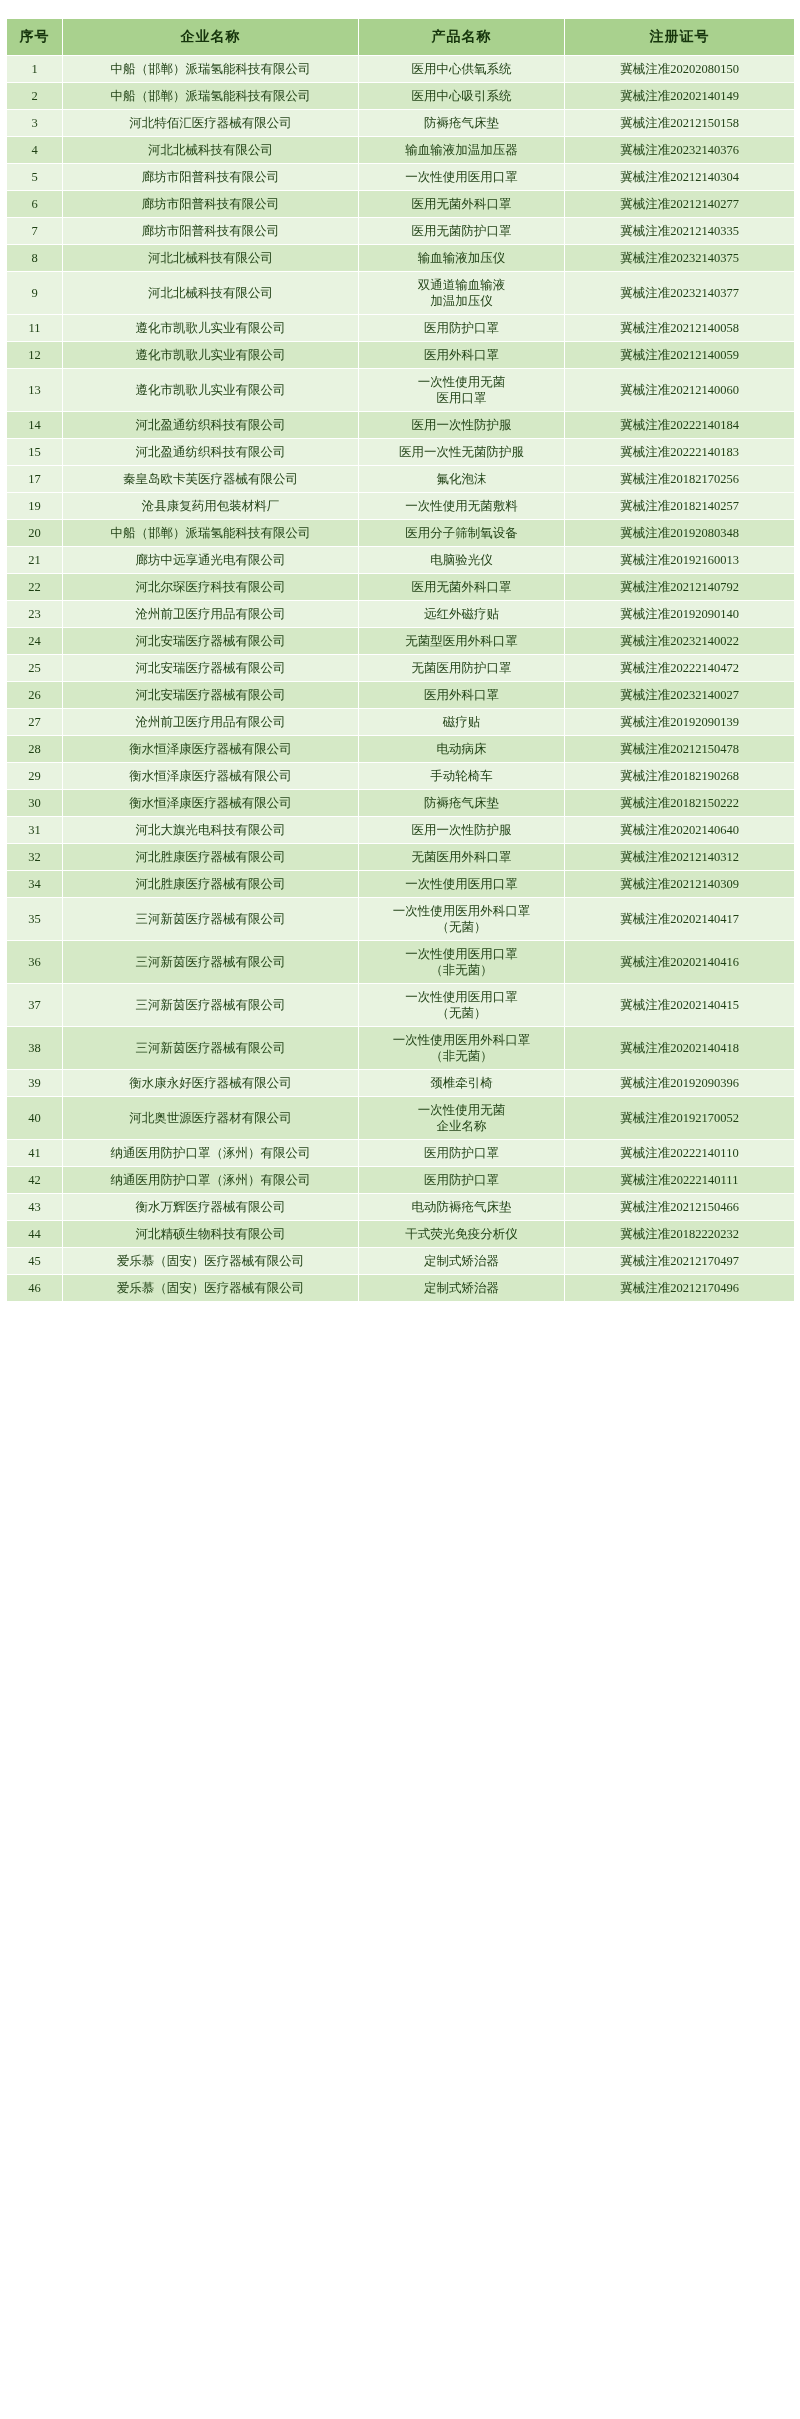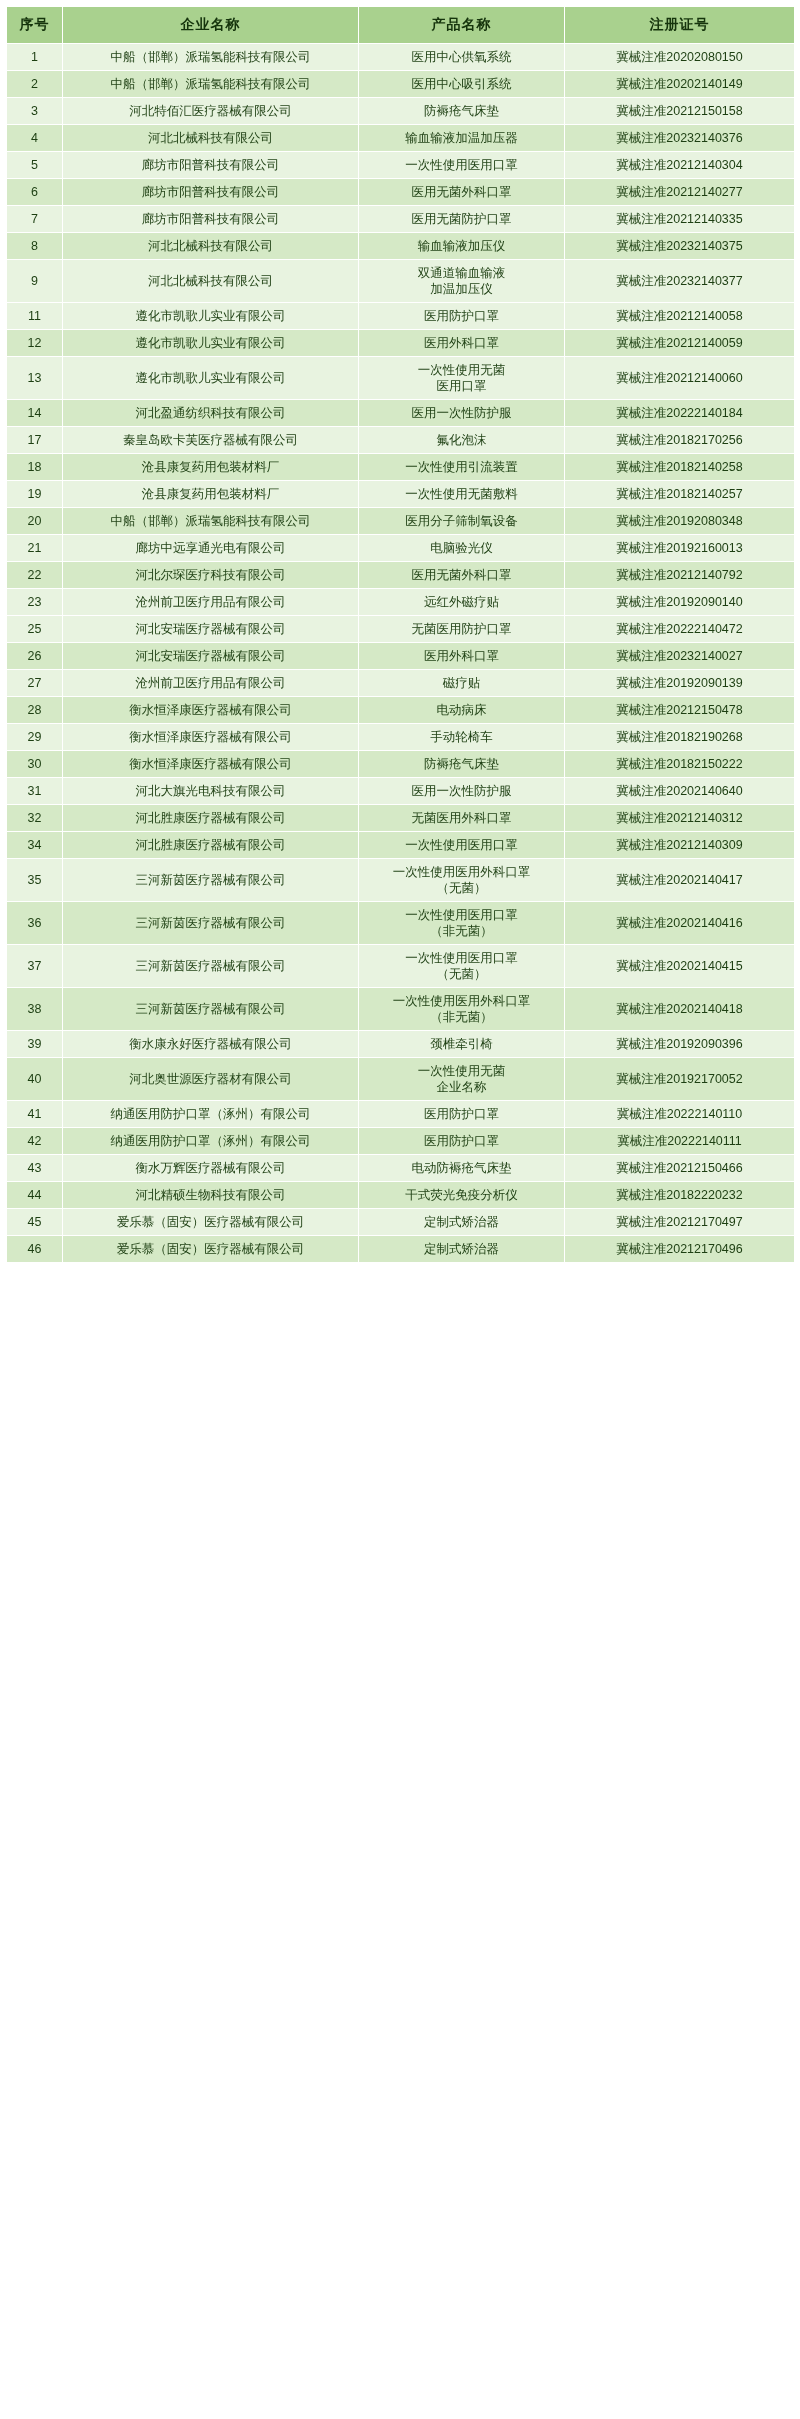--- a/index.html
+++ b/index.html
@@ -14,21 +14,22 @@
   #sheet {
     width: 800px;
     box-sizing: border-box;
     padding: 6px 6px 8px 6px;
     background: #ffffff;
   }
   table.reg-table {
     border-collapse: collapse;
     width: 788px;
     table-layout: fixed;
-    margin: 0 auto;
+    margin: 12px auto;
+    font-family: Liberation Serif, serif;
   }
   table.reg-table col.c-idx { width: 56px; }
   table.reg-table col.c-company { width: 296px; }
   table.reg-table col.c-product { width: 206px; }
   table.reg-table col.c-cert { width: 230px; }
 
   table.reg-table th, table.reg-table td {
     border: 1px solid #ffffff;
     text-align: center;
     vertical-align: middle;
@@ -167,31 +168,31 @@
           </td>
           <td class="cell-cert">冀械注准20212140060</td>
         </tr>
         <tr class="row-odd">
           <td class="cell-idx">14</td>
           <td class="cell-company">河北盈通纺织科技有限公司</td>
           <td class="cell-product">医用一次性防护服</td>
           <td class="cell-cert">冀械注准20222140184</td>
         </tr>
         <tr class="row-even">
+          <td class="cell-idx">15</td>
+          <td class="cell-company">河北盈通纺织科技有限公司</td>
+          <td class="cell-product">医用一次性无菌防护服</td>
+          <td class="cell-cert">冀械注准20222140183</td>
+        </tr>
+        <tr class="row-even">
           <td class="cell-idx">17</td>
           <td class="cell-company">秦皇岛欧卡芙医疗器械有限公司</td>
           <td class="cell-product">氟化泡沫</td>
           <td class="cell-cert">冀械注准20182170256</td>
         </tr>
-        <tr class="row-odd">
-          <td class="cell-idx">18</td>
-          <td class="cell-company">沧县康复药用包装材料厂</td>
-          <td class="cell-product">一次性使用引流装置</td>
-          <td class="cell-cert">冀械注准20182140258</td>
-        </tr>
         <tr class="row-even">
           <td class="cell-idx">19</td>
           <td class="cell-company">沧县康复药用包装材料厂</td>
           <td class="cell-product">一次性使用无菌敷料</td>
           <td class="cell-cert">冀械注准20182140257</td>
         </tr>
         <tr class="row-odd">
           <td class="cell-idx">20</td>
           <td class="cell-company">中船（邯郸）派瑞氢能科技有限公司</td>
           <td class="cell-product">医用分子筛制氧设备</td>
@@ -207,20 +208,26 @@
           <td class="cell-idx">22</td>
           <td class="cell-company">河北尔琛医疗科技有限公司</td>
           <td class="cell-product">医用无菌外科口罩</td>
           <td class="cell-cert">冀械注准20212140792</td>
         </tr>
         <tr class="row-even">
           <td class="cell-idx">23</td>
           <td class="cell-company">沧州前卫医疗用品有限公司</td>
           <td class="cell-product">远红外磁疗贴</td>
           <td class="cell-cert">冀械注准20192090140</td>
+        </tr>
+        <tr class="row-odd">
+          <td class="cell-idx">24</td>
+          <td class="cell-company">河北安瑞医疗器械有限公司</td>
+          <td class="cell-product">无菌型医用外科口罩</td>
+          <td class="cell-cert">冀械注准20232140022</td>
         </tr>
         <tr class="row-even">
           <td class="cell-idx">25</td>
           <td class="cell-company">河北安瑞医疗器械有限公司</td>
           <td class="cell-product">无菌医用防护口罩</td>
           <td class="cell-cert">冀械注准20222140472</td>
         </tr>
         <tr class="row-odd">
           <td class="cell-idx">26</td>
           <td class="cell-company">河北安瑞医疗器械有限公司</td>

